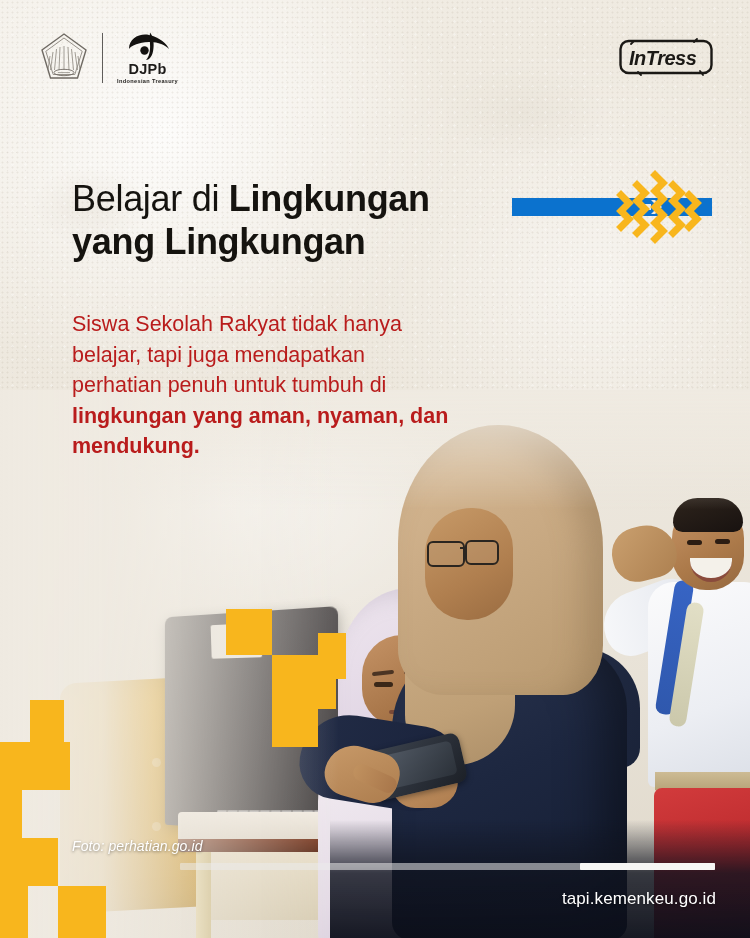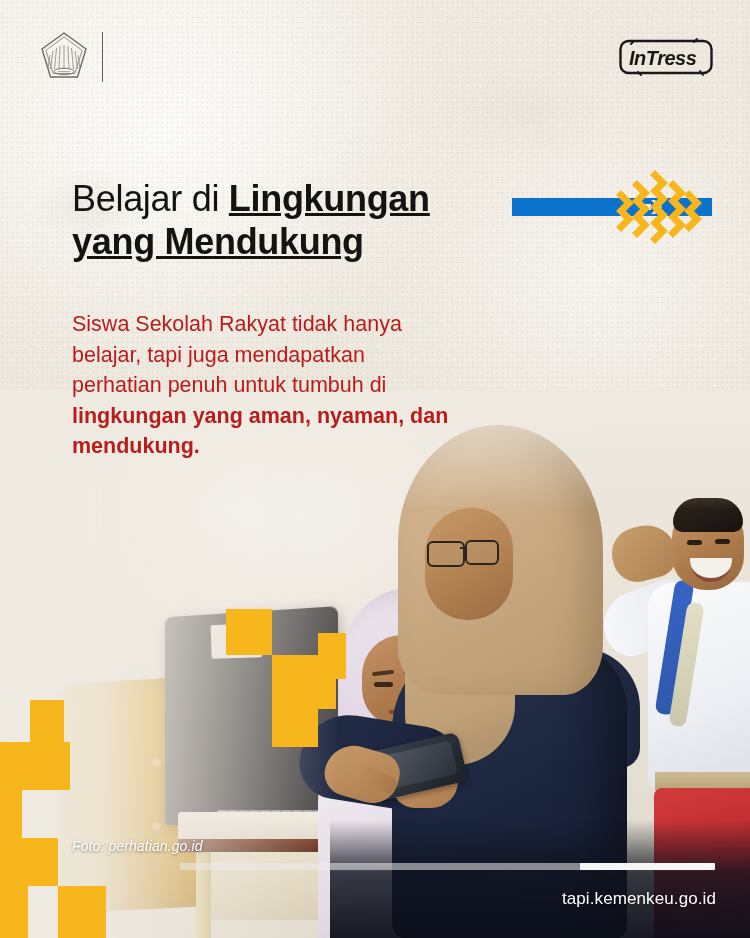--- a/index.html
+++ b/index.html
@@ -85,21 +85,21 @@
   
   .headline {
     position: absolute; left: 72px; top: 178px;
     width: 450px;
     font-size: 36px;
     line-height: 1.19;
     color: #15130f;
     letter-spacing: -0.3px;
   }
   .headline .light { font-weight: 300; text-align: right; }
-  .headline .bold  { font-weight: 700; text-decoration: underline; }
+  .headline .bold  { font-weight: 700; }
 
   
   .bodycopy {
     position: absolute; left: 72px; top: 309px;
     width: 380px;
     font-size: 21.5px;
     line-height: 1.42;
     color: #b91c1c;
     font-weight: 400;
   }
@@ -501,20 +501,29 @@
             <path d="M35 20 L37.5 38"></path>
           <path d="M10 24 L8 38"></path>
             <path d="M38 24 L40 38"></path>
         </g>
         <ellipse cx="24" cy="40.5" rx="10" ry="3.2" fill="none" stroke="#6f6a63" stroke-width=".9"></ellipse>
         <path d="M18 40.6 h12" stroke="#6f6a63" stroke-width=".6"></path>
       </svg>
 
       <div class="logo-divider"></div>
 
+      <div class="djpb-block">
+        <svg class="djpb-mark" viewBox="0 0 48 30">
+          <path d="M5 18 C5 7, 16 2, 25 4 C36 6.5, 43 13, 45 18 C41 13.5, 33 10.5, 24.5 11 C15 11.5, 8 14, 5 18 Z" fill="#141210"></path>
+          <path d="M26 1.5 C29.5 6, 30.5 13, 29 20.5 C27.8 26, 25 29, 22 29 C25 26, 26.5 20, 26 13 C25.8 8.5, 25.6 4.5, 26 1.5 Z" fill="#141210"></path>
+          <ellipse cx="20.5" cy="19.5" rx="4.2" ry="4.2" fill="#141210"></ellipse>
+        </svg>
+        <div class="djpb-name">DJPb</div>
+        <div class="djpb-sub">Indonesian Treasury</div>
+      </div>
     </div>
 
     <svg class="intress-logo" viewBox="0 0 96 38">
       <rect x="2.5" y="3" width="91" height="32" rx="8" fill="none" stroke="#1b1916" stroke-width="2.4"></rect>
       <g fill="#1b1916" font-family="'Liberation Sans', sans-serif" font-weight="700">
         <text x="11" y="27" font-size="20" font-style="italic" letter-spacing="-0.5">InTress</text>
       </g>
       <path d="M13 6 l3 -3 M20 34 l3 3 M76 4 l3 -3 M82 33 l3 4" stroke="#1b1916" stroke-width="1.8" fill="none" stroke-linecap="round"></path>
     </svg>
   </div>
@@ -532,21 +541,21 @@
         <path d="M28 20 L36 28 L28 36 L36 44 L28 52 L36 60 L28 68"></path>
         <path d="M46 10 L54 18 L46 26 L54 34 L46 42 L54 50 L46 58 L54 66 L46 74"></path>
         <path d="M64 20 L72 28 L64 36 L72 44 L64 52 L72 60 L64 68"></path>
         <path d="M80 30 L88 38 L80 46 L88 54 L80 62"></path>
       </g>
     </svg>
   </div>
 
   <div class="headline">
     <span class="light">Belajar di </span><span class="bold">Lingkungan</span><br>
-    <span class="bold">yang Mendukung</span>
+    <span class="bold">yang Lingkungan</span>
   </div>
 
   <div class="bodycopy">
     <span>Siswa Sekolah Rakyat tidak hanya belajar, tapi juga mendapatkan perhatian penuh untuk tumbuh di </span><span class="bold">lingkungan yang aman, nyaman, dan mendukung.</span>
   </div>
 
   <div class="foto-credit">Foto: perhatian.go.id</div>
   <div class="progress-track"></div>
   <div class="progress-fill"></div>
   <div class="site-url">tapi.kemenkeu.go.id</div>

